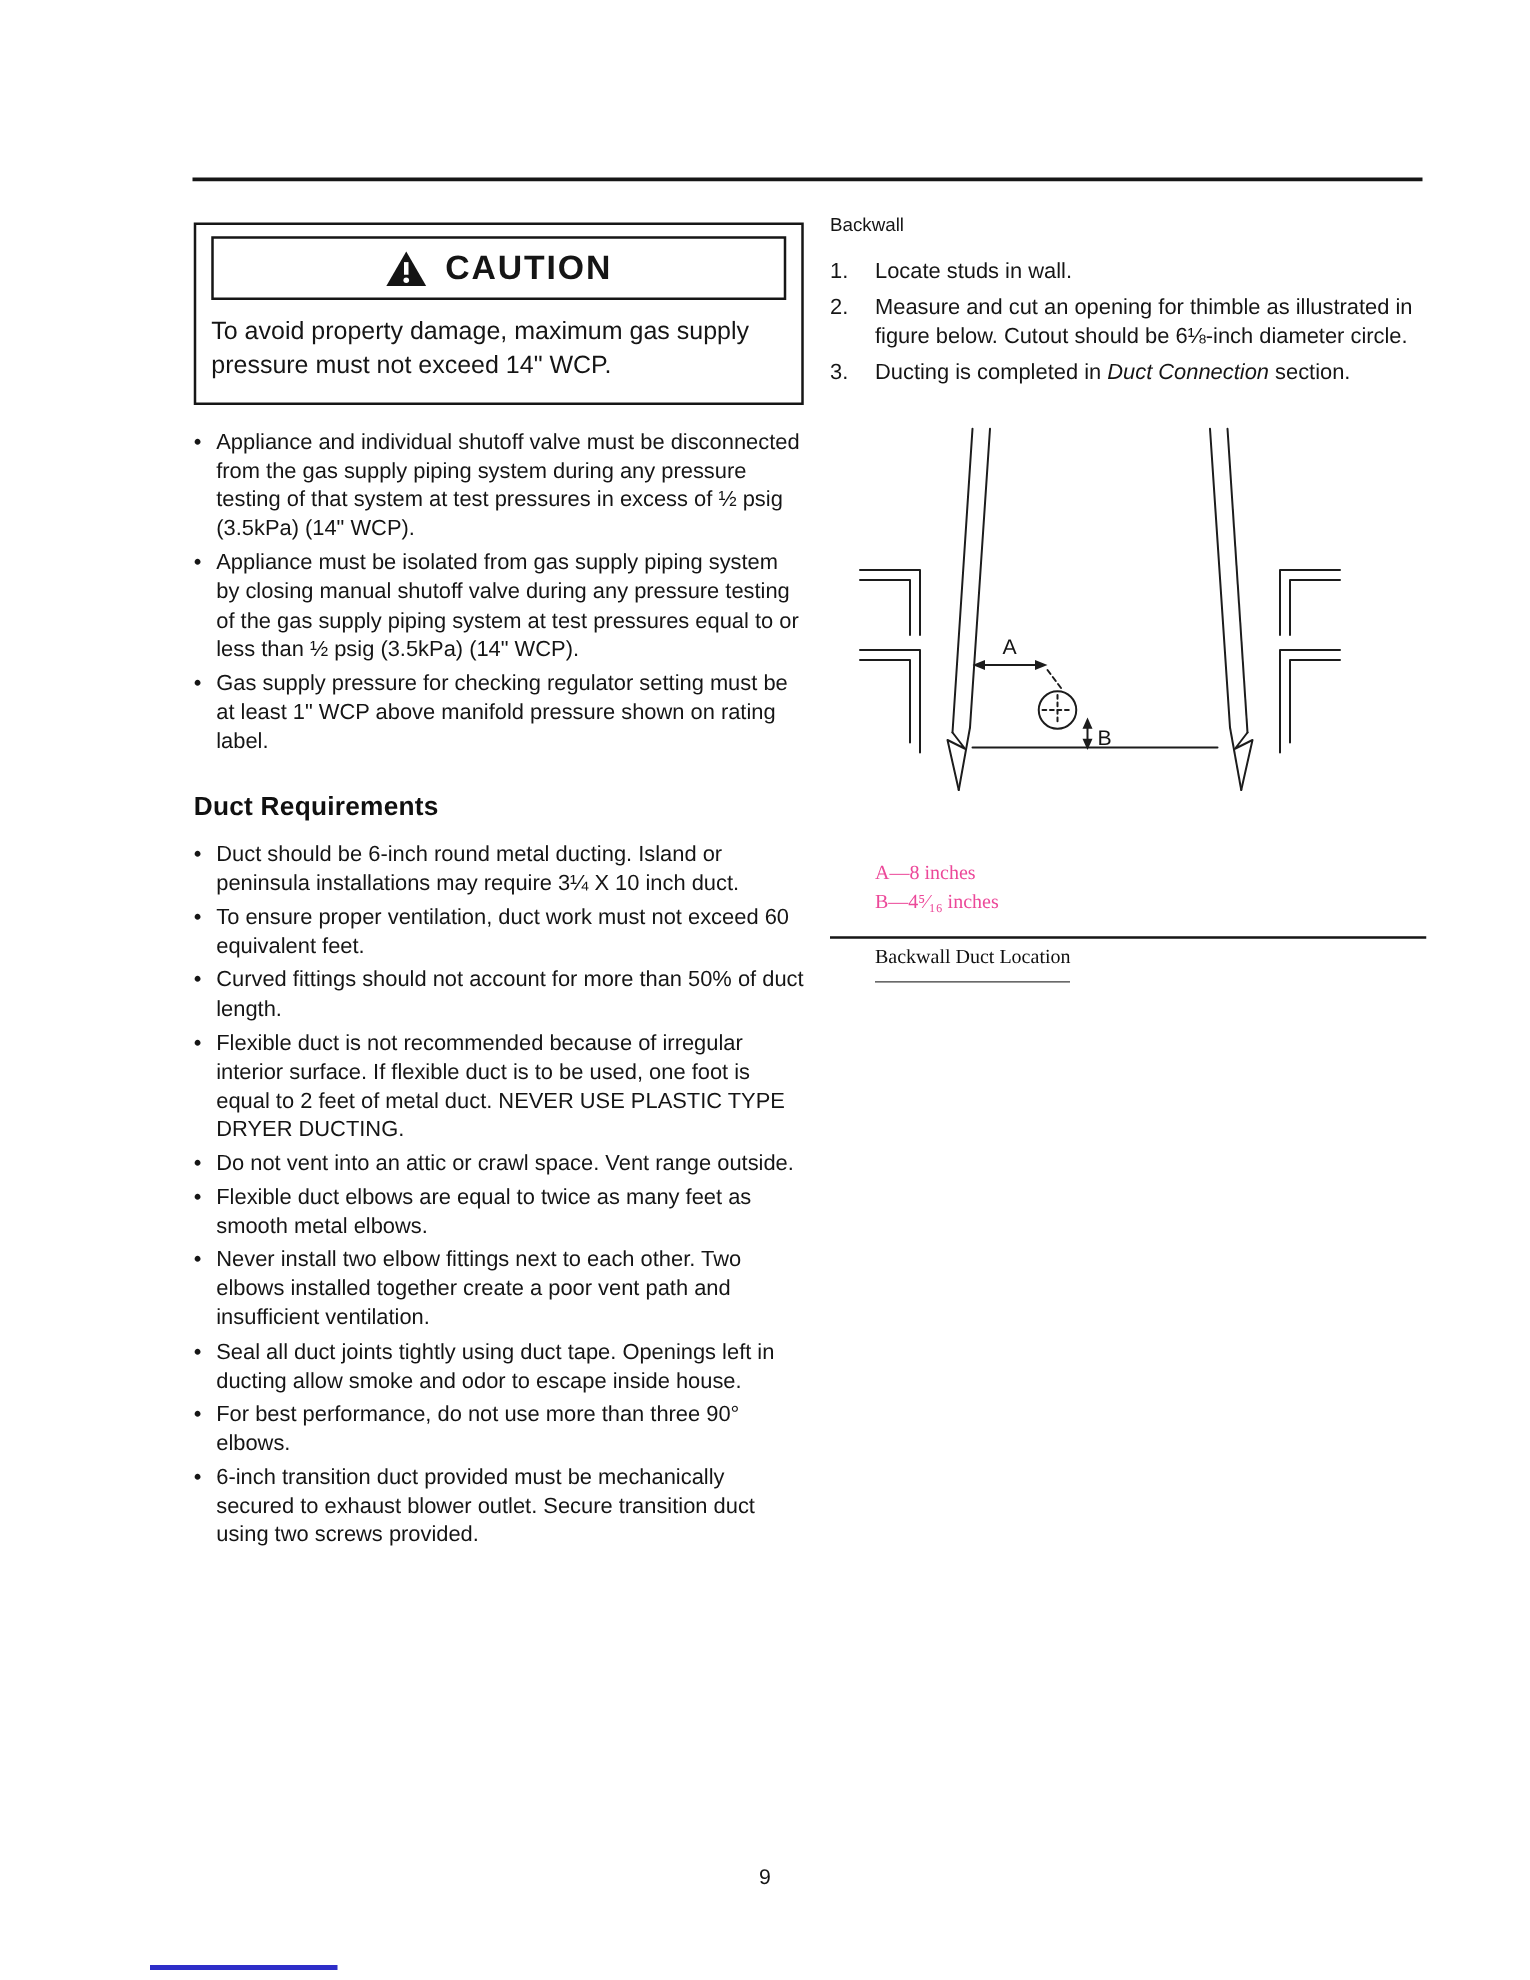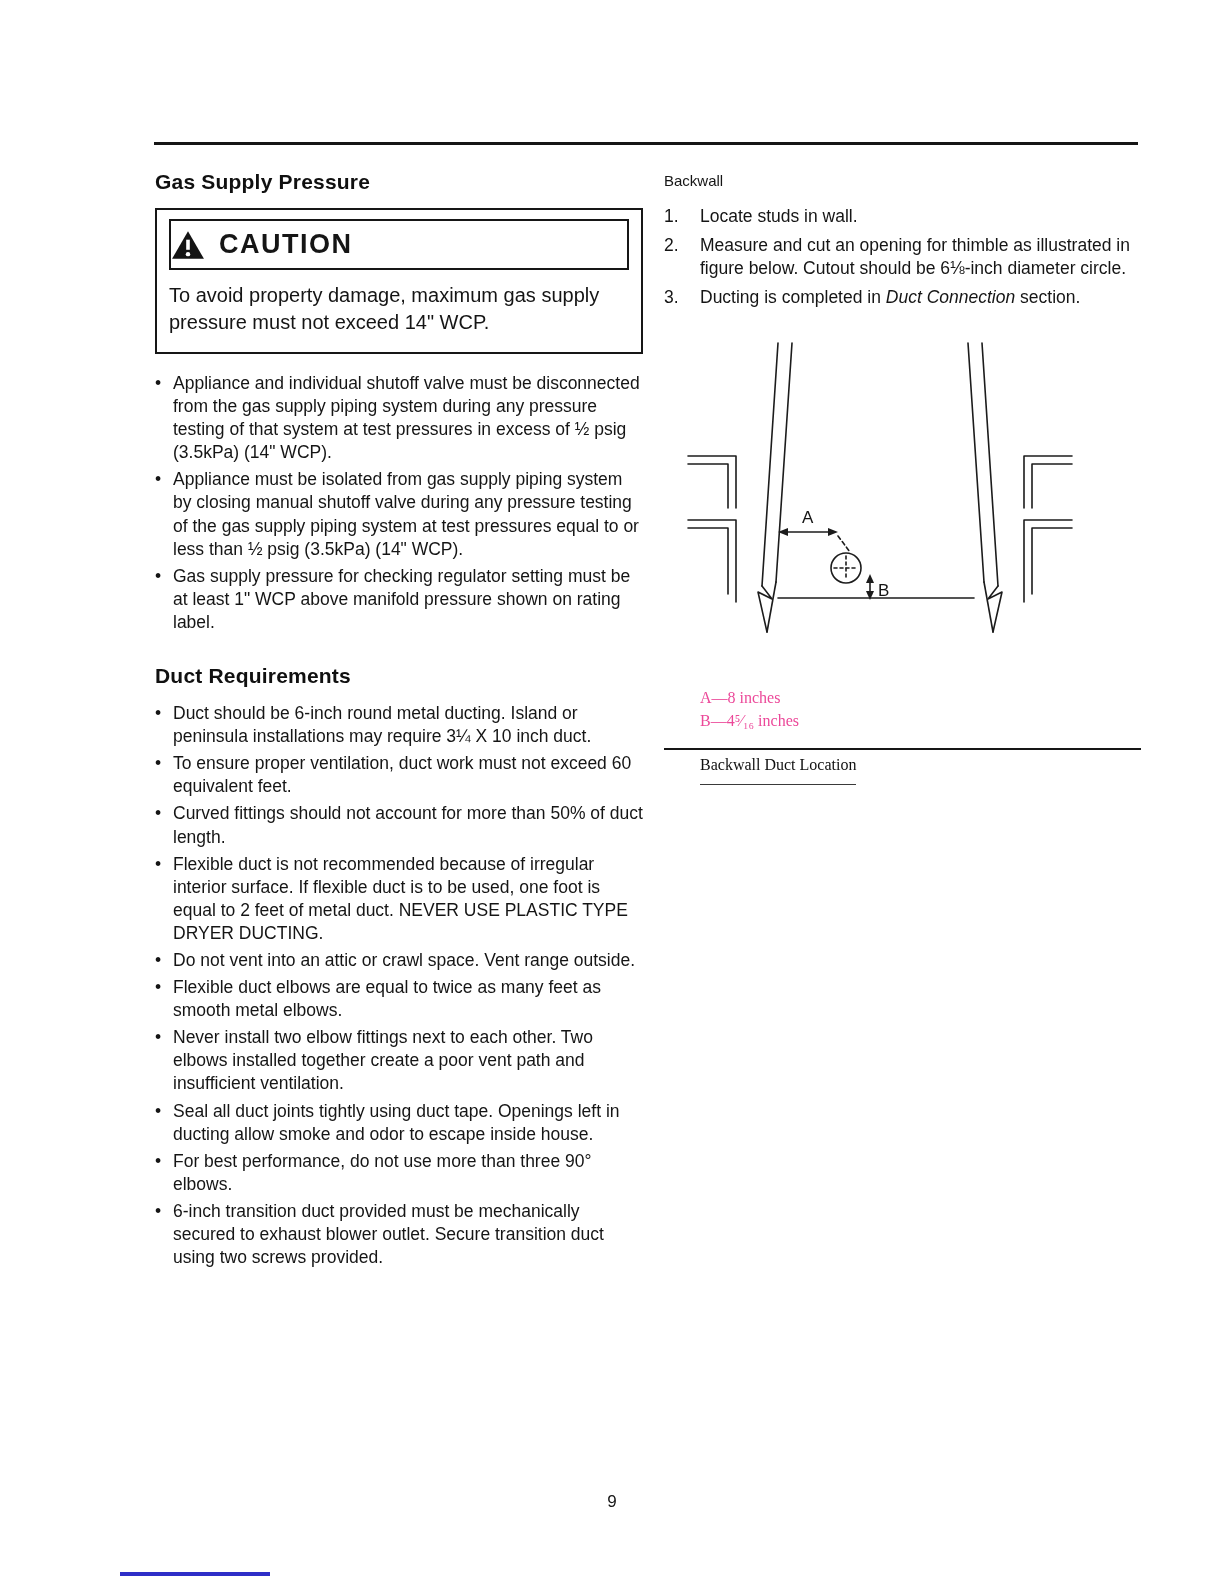--- a/index.html
+++ b/index.html
@@ -11,21 +11,21 @@
   .col{position:absolute;top:170px}
   .col-left{left:155px;width:488px}
   .col-right{left:664px;width:477px}
 
   h2{font-size:21px;font-weight:700;letter-spacing:.2px;color:#101010}
   .col-left h2{margin-bottom:14px}
   h2.mt{margin-top:30px;margin-bottom:10px}
   h3{font-size:15px;font-weight:400;margin:2px 0 16px}
 
   .caution-box{border:2px solid #161616;padding:9px 12px 16px 12px;margin:8px 0 18px}
-  .caution-header{border:2px solid #161616;display:flex;align-items:center;gap:14px;padding:8px 0;margin-bottom:12px}
+  .caution-header{border:2px solid #161616;display:flex;align-items:center;justify-content:center;gap:14px;padding:8px 0;margin-bottom:12px}
   .warn-icon{width:34px;height:30px;display:block}
   .caution-word{font-size:27px;font-weight:700;letter-spacing:1.5px}
   .caution-text{font-size:20px;line-height:1.35}
 
   .bullets{list-style:none;margin-top:14px}
   .bullets li{display:flex;font-size:17.5px;line-height:1.32;margin-bottom:4px}
   .bm{flex:0 0 18px}
   .bt{flex:1}
 
   .col-right h2{margin-bottom:4px}
@@ -44,21 +44,20 @@
 </style>
 </head>
 <body>
 
 <div class="page">
 
   <div class="top-rule"></div>
 
   <div class="col col-left">
 
-    <h2>Gas Supply Pressure</h2>
 
     <div class="caution-box">
       <div class="caution-header">
         <svg class="warn-icon" viewBox="0 0 32 28">
           <path d="M16 1 L31 27 H1 Z" fill="#141414"></path>
           <rect x="14.3" y="9" width="3.4" height="9.5" fill="#ffffff"></rect>
           <circle cx="16" cy="22.6" r="2.1" fill="#ffffff"></circle>
         </svg>
         <span class="caution-word">CAUTION</span>
       </div>

